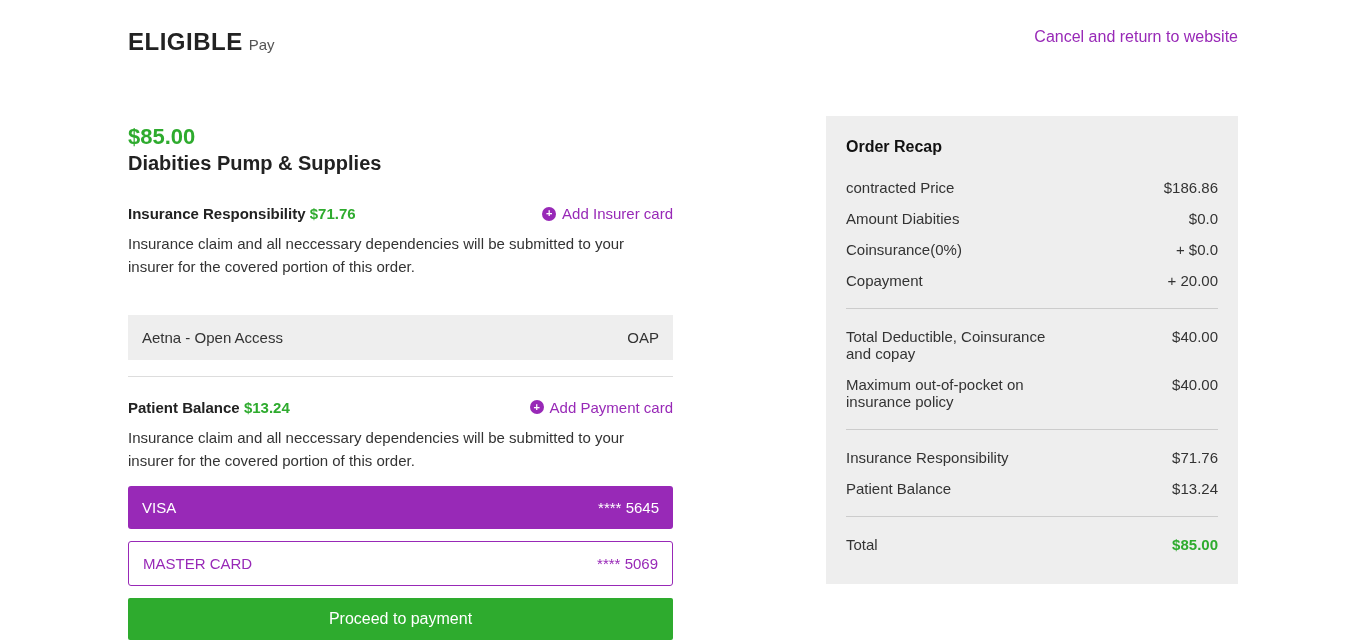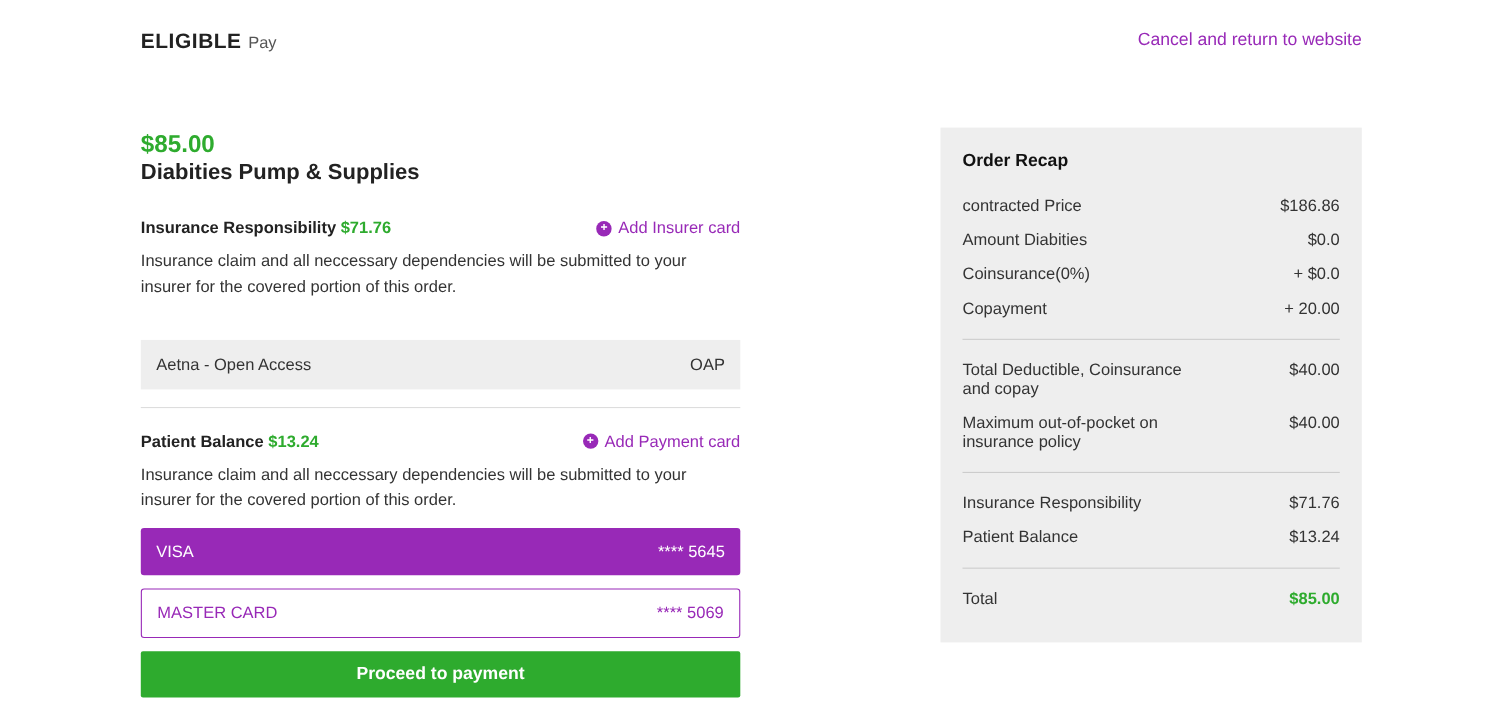--- a/index.html
+++ b/index.html
@@ -10,30 +10,30 @@
     font-size: 15px;
     width: 1366px;
   }
   .container {
     padding: 28px 128px 40px 128px;
     display: flex;
     justify-content: space-between;
     align-items: flex-start;
   }
   .left-col { width: 545px; }
-  .right-col { width: 383px; }
+  .right-col { width: 412px; }
 
   .top-bar {
     display: flex;
     justify-content: space-between;
     align-items: center;
     margin-bottom: 68px;
   }
   .brand { display: flex; align-items: baseline; gap: 6px; }
-  .brand-main { font-size: 19px; font-weight: 700; color: #222; letter-spacing: 0.5px; }
+  .brand-main { font-size: 24px; font-weight: 700; color: #222; letter-spacing: 0.5px; }
   .brand-sub { font-size: 15px; color: #555; }
   .cancel-link { color: #9829b7; font-size: 16px; cursor: pointer; }
 
   .price { color: #2eab2e; font-size: 22px; font-weight: 700; margin-bottom: 2px; }
   .product { color: #222; font-size: 20px; font-weight: 700; margin-bottom: 30px; }
 
   .section-head {
     display: flex;
     justify-content: space-between;
     align-items: center;
@@ -84,21 +84,20 @@
   .pay-card.unselected { background: #fff; color: #9829b7; border: 1px solid #9829b7; }
 
   .proceed-btn {
     background: #2eab2e;
     color: #fff;
     text-align: center;
     padding: 12px;
     border-radius: 2px;
     font-size: 16px;
     cursor: pointer;
-    font-weight: bold;
   }
 
   
   .recap {
     background: #eeeeee;
     padding: 22px 20px 24px 20px;
     margin-top: 70px;
   }
   .recap-title { font-weight: 700; font-size: 16px; color: #111; margin-bottom: 16px; }
   .recap-row {

